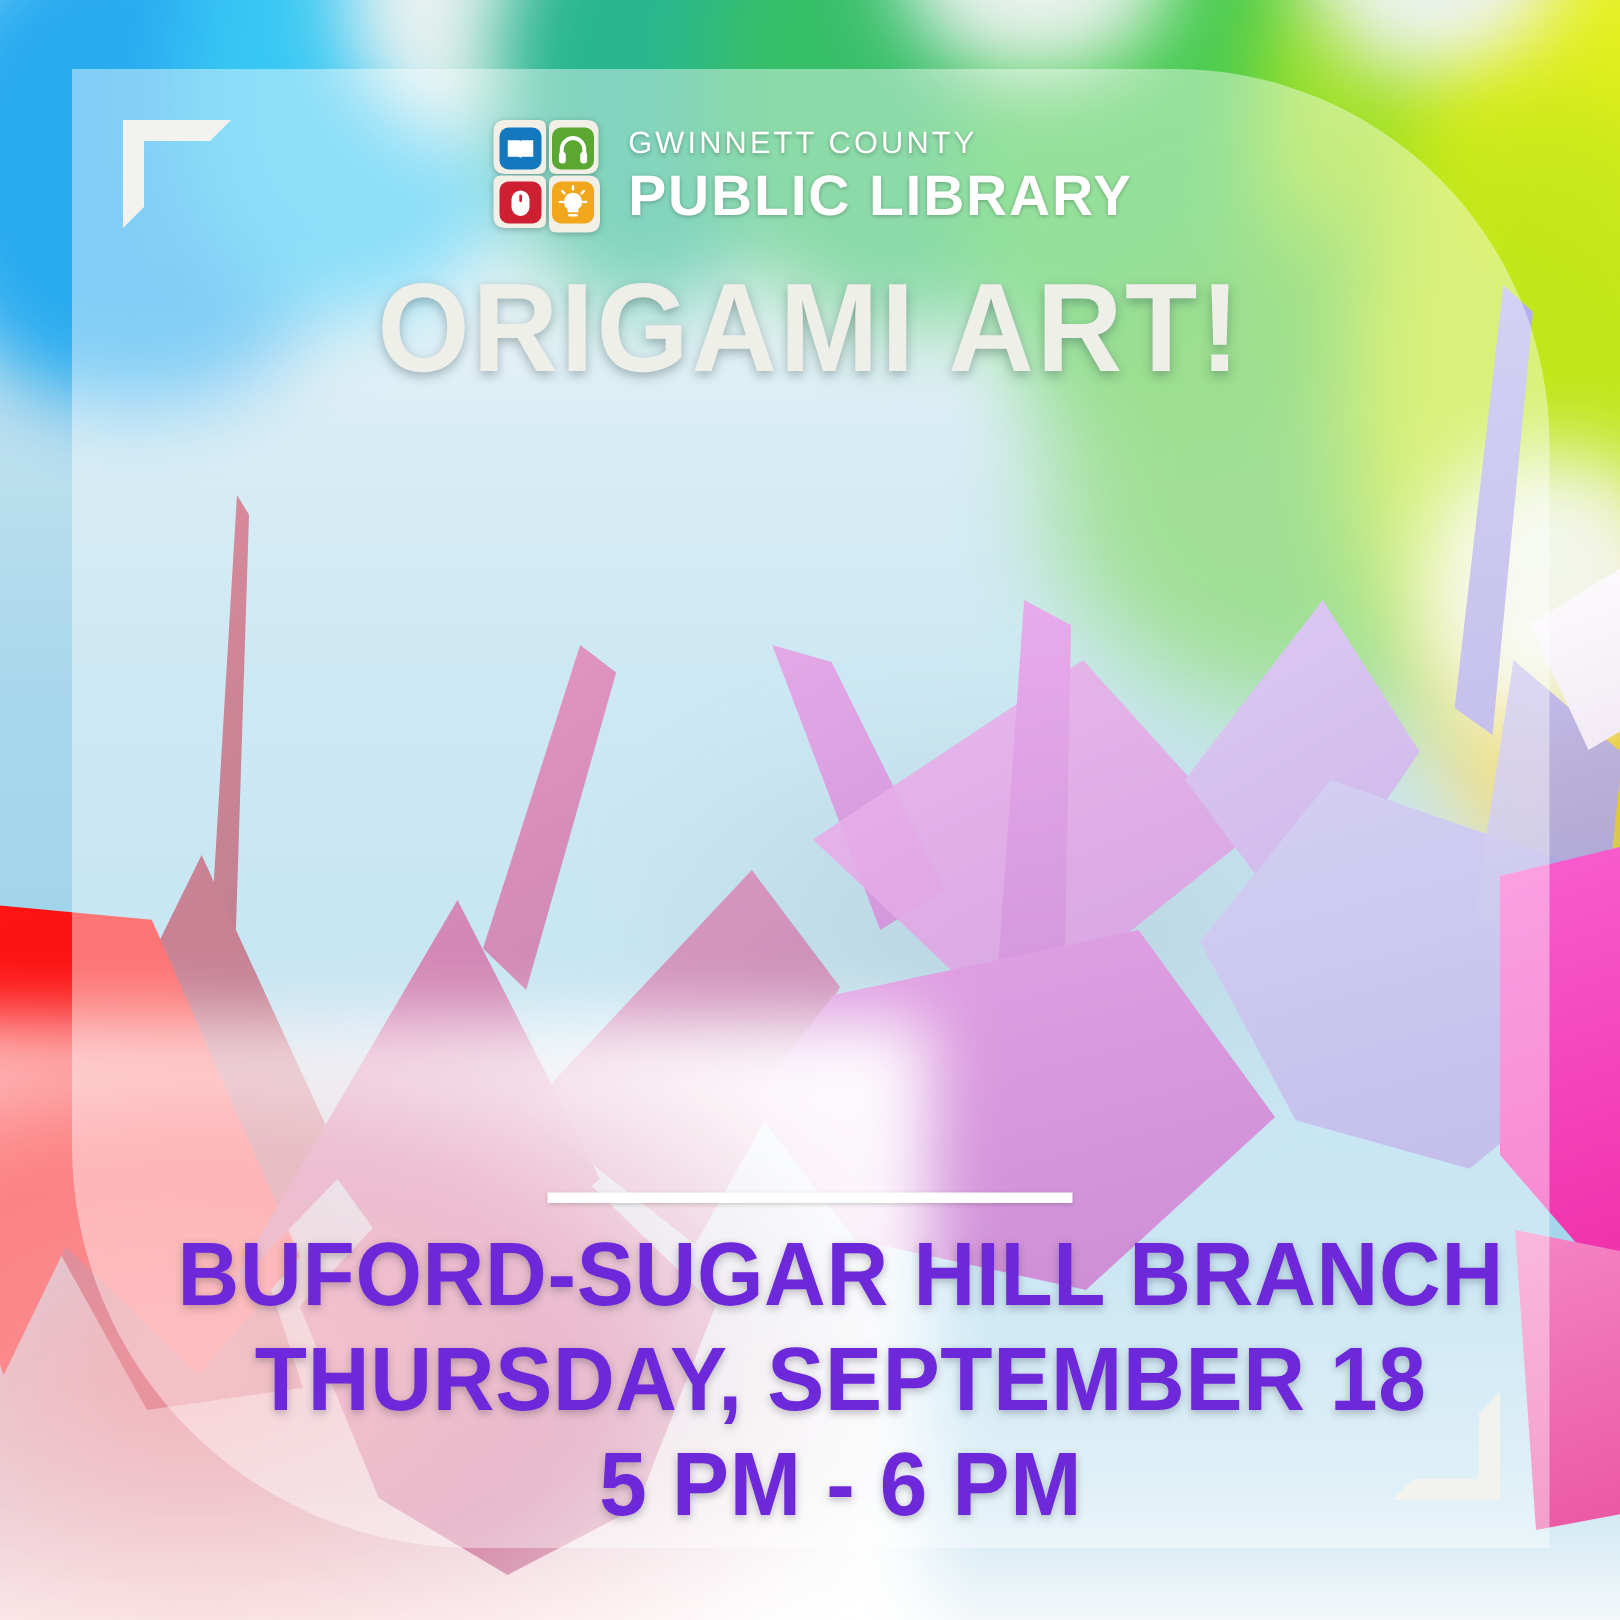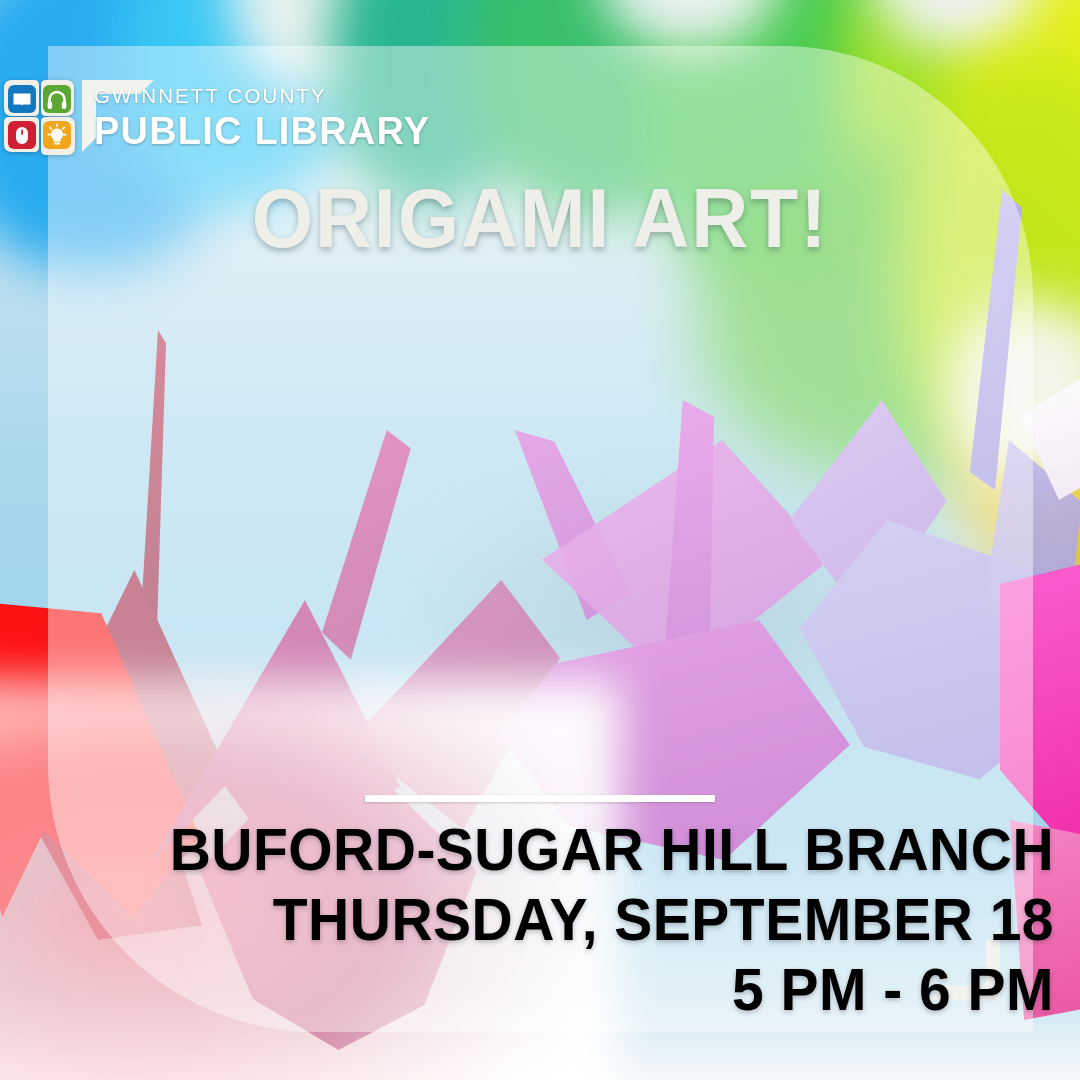--- a/index.html
+++ b/index.html
@@ -61,21 +61,21 @@
   .bracket{position:absolute;width:72px;height:72px;}
   .bracket svg{display:block;}
   .bracket-tl{left:82px;top:80px;}
   .bracket-br{left:928px;top:928px;}
 
   
   .content{position:absolute;inset:0;}
 
   .logo-row{
     position:absolute;left:0;right:0;top:78px;
-    display:flex;align-items:center;gap:16px;
+    display:flex;align-items:center;justify-content:center;gap:16px;
   }
   .logo-mark{
     position:relative;width:78px;height:80px;flex:0 0 auto;
     filter:drop-shadow(0 1px 2px rgba(0,0,0,.25));
   }
   .logo-text{
     display:flex;flex-direction:column;justify-content:center;
     color:#fff;line-height:1;
     text-shadow:0 1px 3px rgba(0,0,0,.28);
   }
@@ -100,21 +100,21 @@
   }
 
   .divider{
     position:absolute;left:365px;top:795px;width:350px;height:7px;
     background:#ffffff;
     box-shadow:0 1px 3px rgba(0,0,0,.18);
   }
 
   .footer{
     position:absolute;left:0;right:0;top:818px;
-    text-align:right;color:#000000;
+    text-align:center;color:#6d28d9;
     font-weight:700;
     line-height:1.07;
     text-shadow:0 2px 6px rgba(40,40,60,.30);
     padding-left:41px;
   }
   .footer .f1{font-size:60px;letter-spacing:.5px;transform:scaleX(.95);}
   .footer .f2{font-size:60px;letter-spacing:.5px;transform:scaleX(.95);margin-top:6px;}
   .footer .f3{font-size:60px;letter-spacing:.5px;transform:scaleX(.95);margin-top:6px;}
 </style>
 </head>

